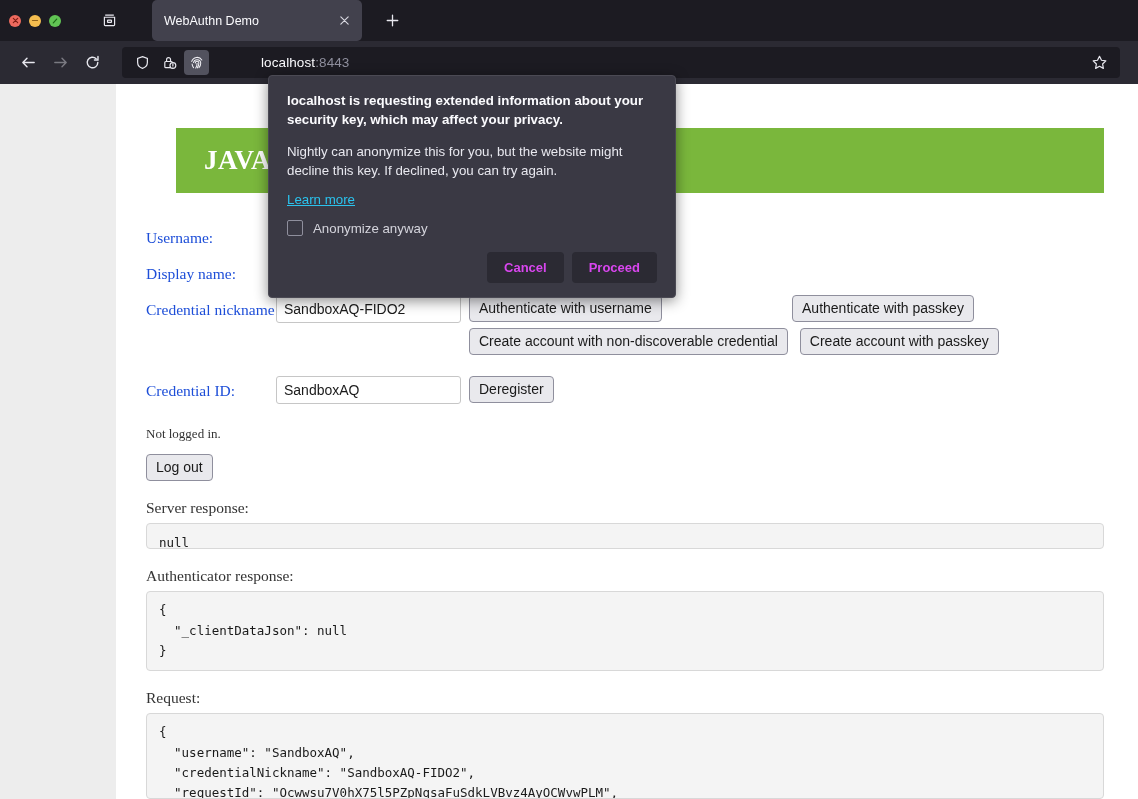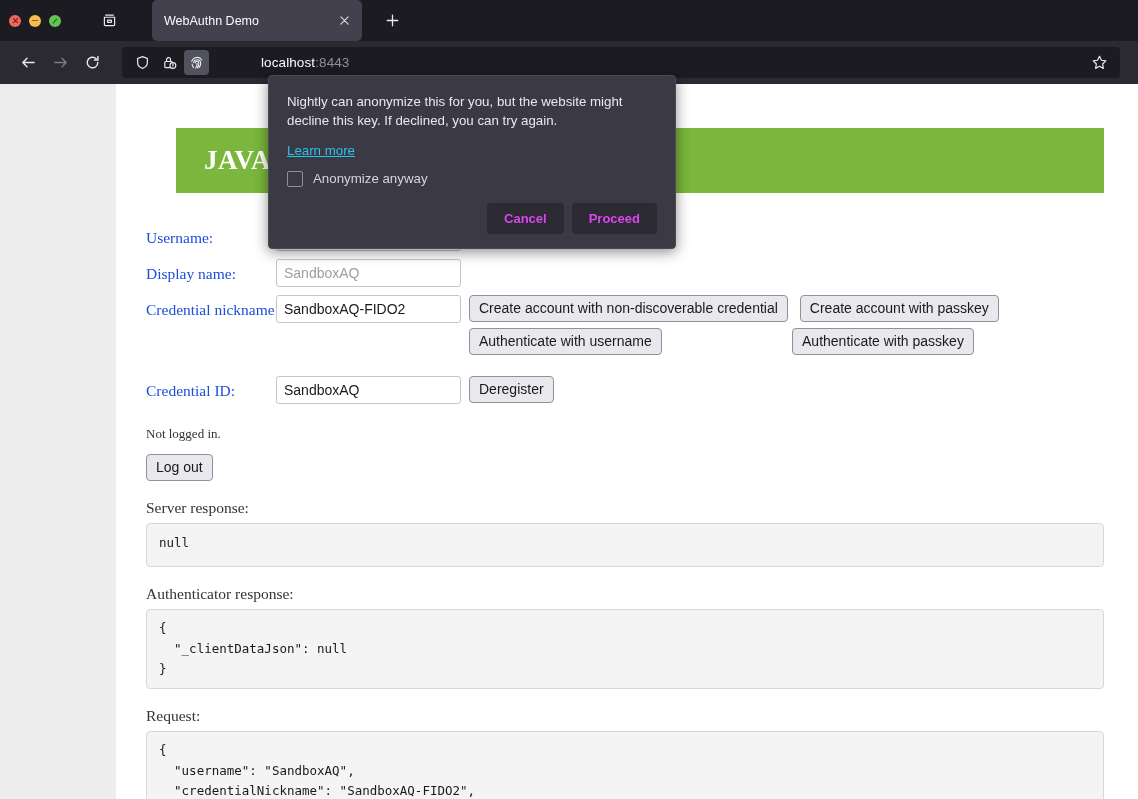--- a/index.html
+++ b/index.html
@@ -130,21 +130,21 @@
     font-family: "Liberation Serif", serif; font-size: 15.5px; color: #333;
     margin-top: 18px; margin-bottom: 6px;
   }
   .codebox {
     width: 958px; margin-right: 34px;
     background: #f4f4f4; border: 1px solid #d8d8d8; border-radius: 4px;
     font-family: "DejaVu Sans Mono", monospace;
     font-size: 12.5px; line-height: 1.62; color: #1a1a1a;
     padding: 8px 12px; white-space: pre; overflow: hidden;
   }
-  .codebox.h1 { height: 44px; padding-top: 9px; }
+  .codebox.h1 { height: 26px; padding-top: 9px; }
   .codebox.h3 { height: 80px; }
   .codebox.req { height: 86px; }
 
   
   .doorhanger {
     position: absolute; left: 268px; top: 75px;
     width: 408px;
     background: #3a3944;
     border: 1px solid #4b4a54;
     border-radius: 4px;
@@ -300,27 +300,27 @@
           <div class="frow">
             <div class="flabel">Display name:</div>
             <input class="ftext placeholderish" type="text" value="SandboxAQ" style="">
           </div>
 
           <div class="frow">
             <div class="flabel">Credential nickname:</div>
             <input class="ftext" type="text" value="SandboxAQ-FIDO2" style="">
             <div class="btncol">
               <div class="btnrow">
-                <button class="btn">Create account with non-discoverable credential</button>
-                <button class="btn" style="margin-left:12px">Create account with passkey</button>
-              </div>
-              <div class="btnrow">
                 <button class="btn">Authenticate with username</button>
                 <button class="btn spacer-btn">Create account with non-discoverable</button>
                 <button class="btn" style="margin-left:-124px">Authenticate with passkey</button>
+              </div>
+              <div class="btnrow">
+                <button class="btn">Create account with non-discoverable credential</button>
+                <button class="btn" style="margin-left:12px">Create account with passkey</button>
               </div>
             </div>
           </div>
 
           <div class="frow" style="margin-top:21px">
             <div class="flabel">Credential ID:</div>
             <input class="ftext" type="text" value="SandboxAQ" style="">
             <div class="btncol">
               <button class="btn">Deregister</button>
             </div>
@@ -347,20 +347,21 @@
         <div class="codebox req">{
   "username": "SandboxAQ",
   "credentialNickname": "SandboxAQ-FIDO2",
   "requestId": "Ocwwsu7V0hX75l5PZpNqsaFuSdkLVBvz4AyOCWvwPLM",</div>
 
       </div>
     </div>
   </div>
 
   <div class="doorhanger">
+    <div class="dh-head">localhost is requesting extended information about your security key, which may affect your privacy.</div>
     <div class="dh-body">Nightly can anonymize this for you, but the website might decline this key. If declined, you can try again.</div>
     <a class="dh-link">Learn more</a>
     <div class="dh-check">
       <span class="dh-box"></span>
       <span class="dh-check-label">Anonymize anyway</span>
     </div>
     <div class="dh-actions">
       <button class="dh-btn">Cancel</button>
       <button class="dh-btn">Proceed</button>
     </div>

